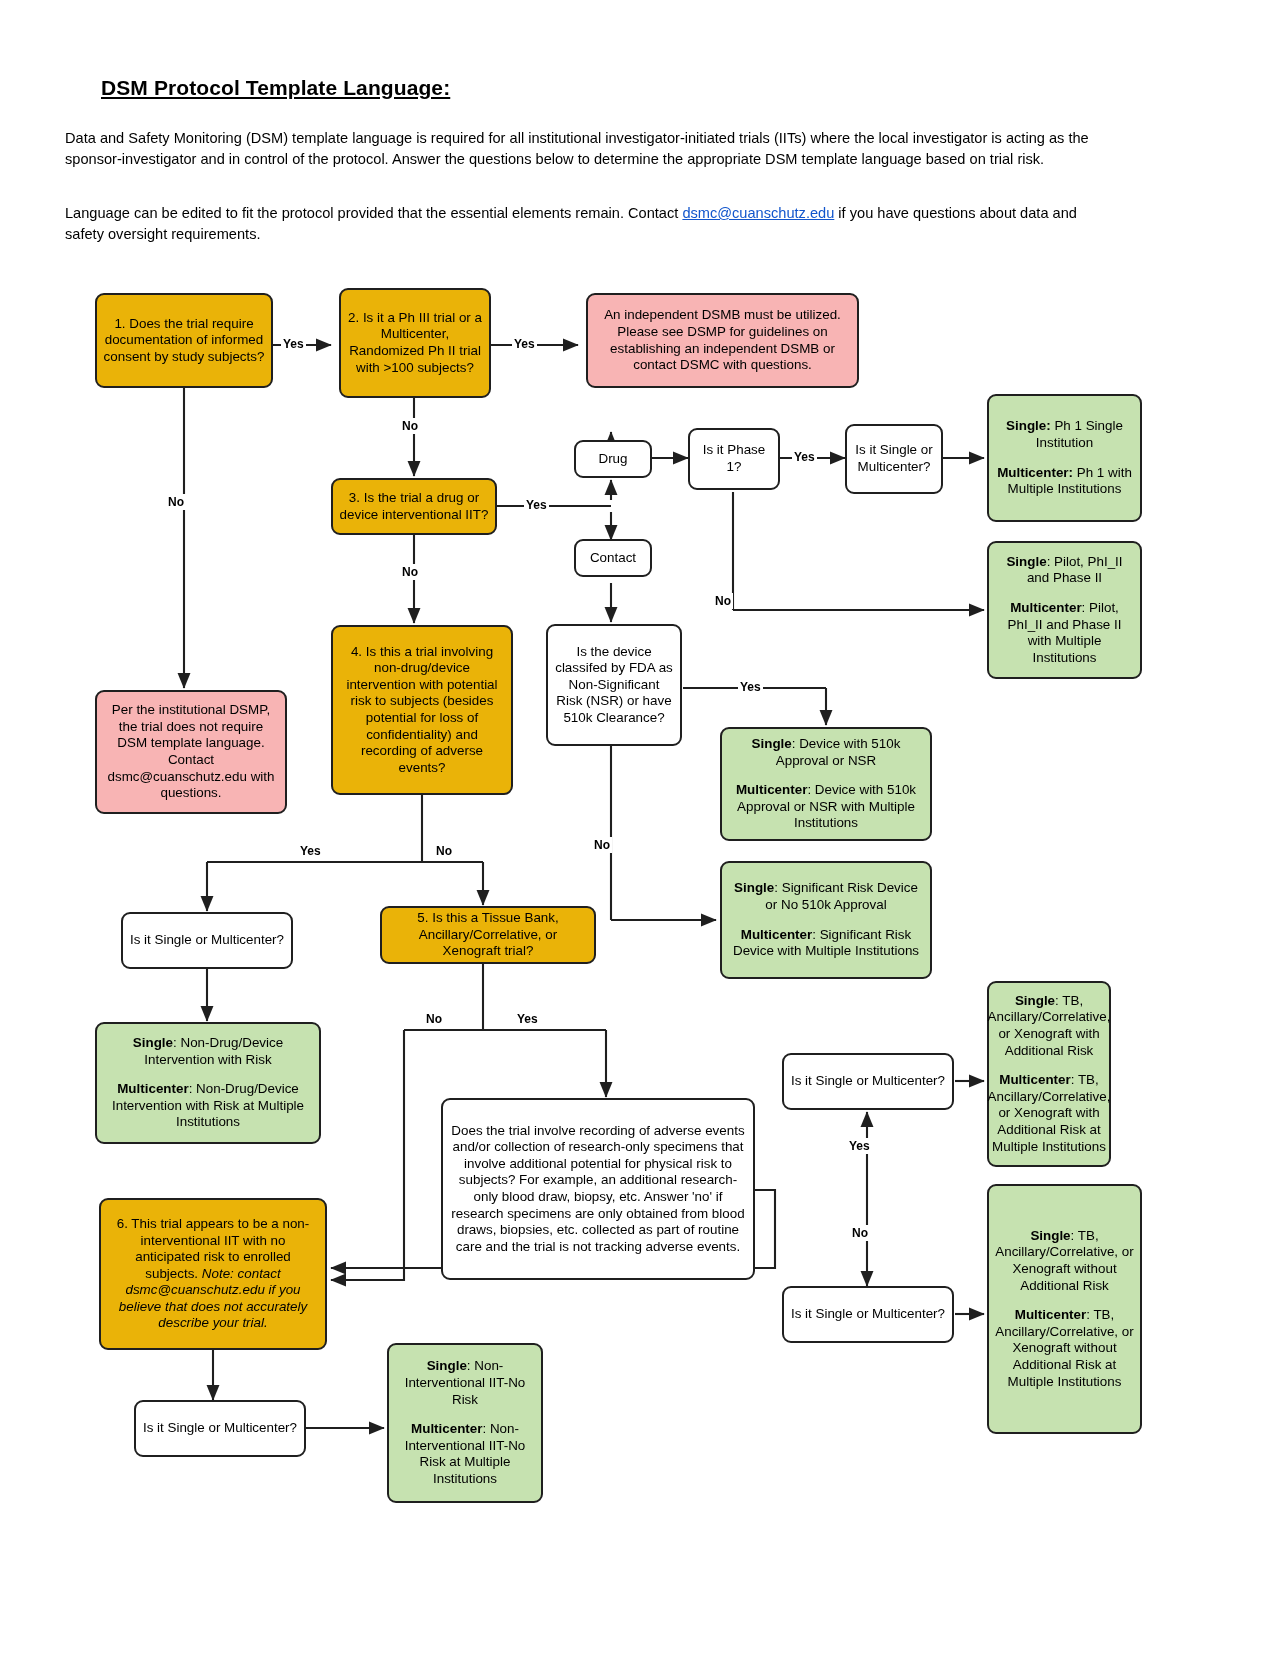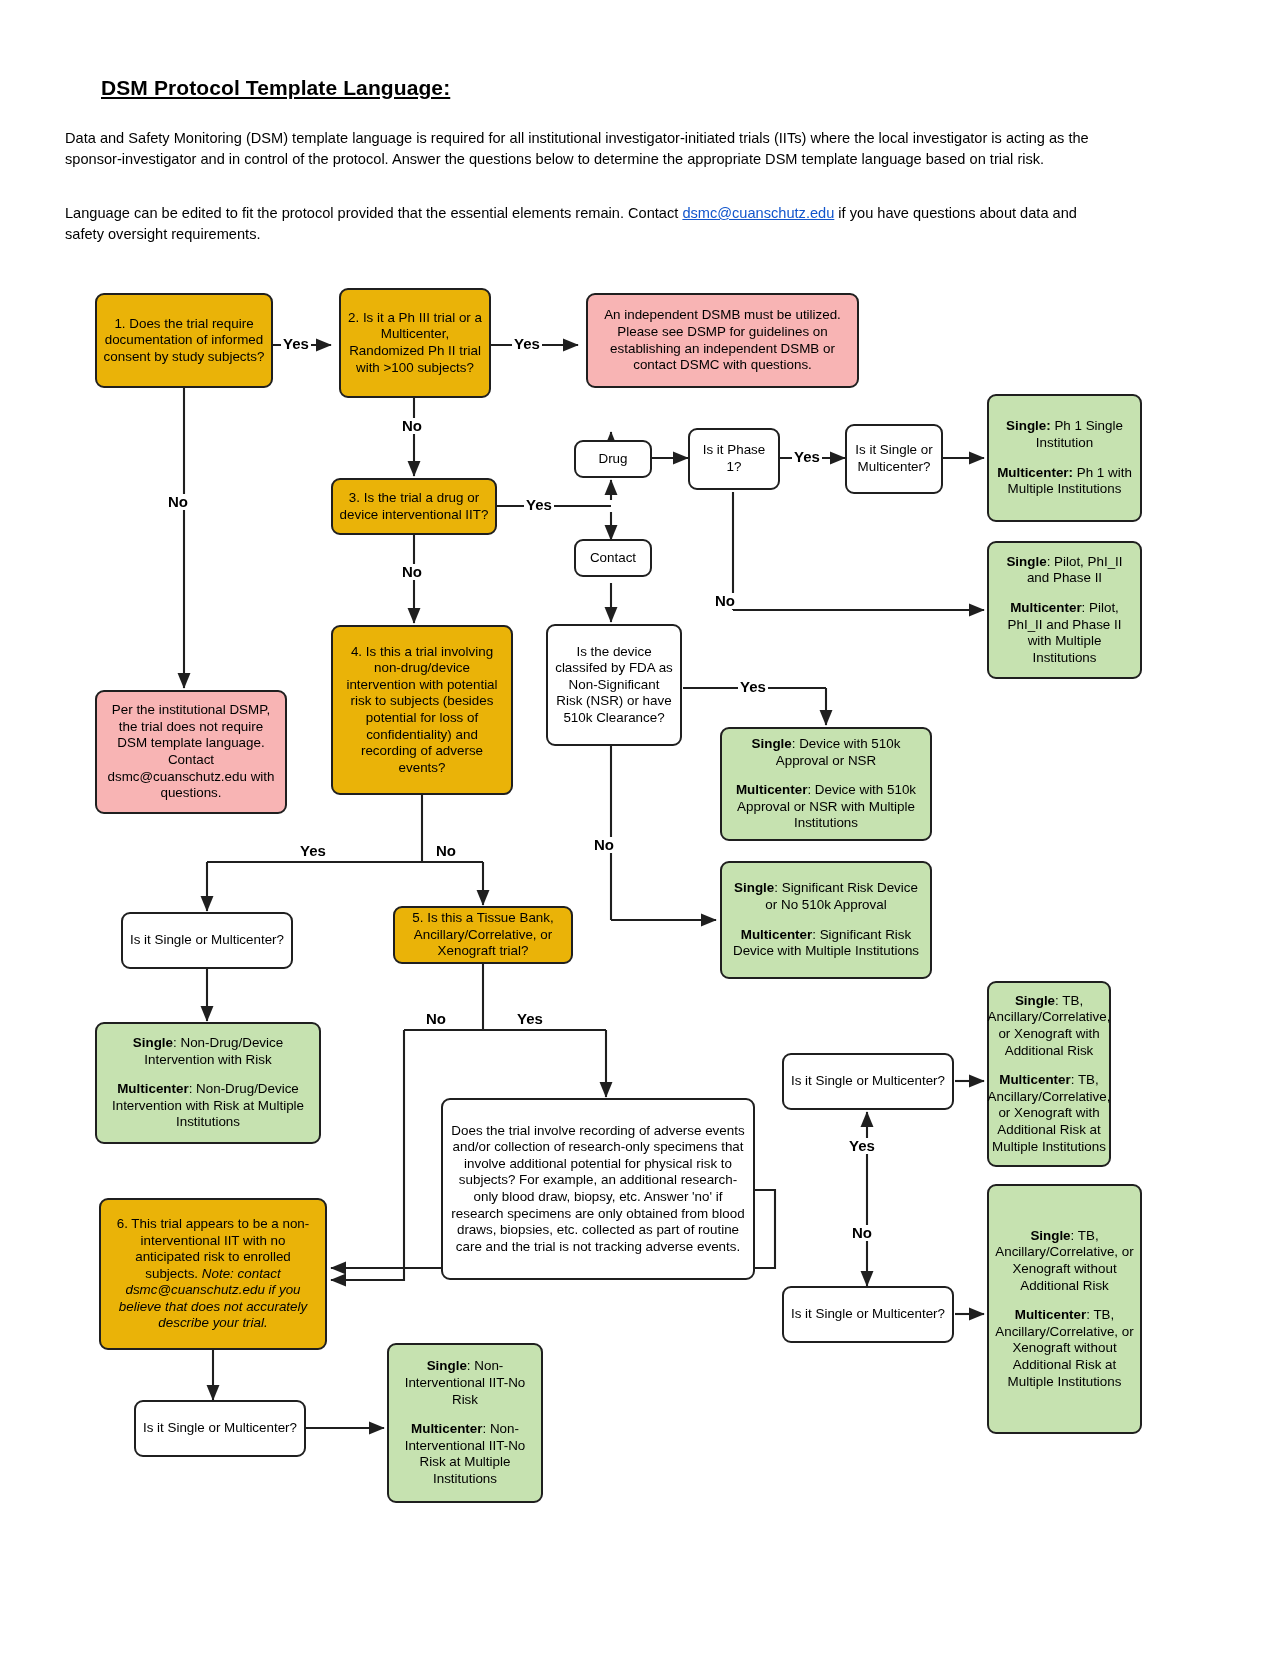--- a/index.html
+++ b/index.html
@@ -41,21 +41,21 @@
   .yellow{background:#eab308;}
   .pink  {background:#f8b4b4;}
   .green {background:#c6e2b0;}
   .plain {background:#fff;}
   .node b{font-weight:bold;}
   .node i{font-style:italic;}
   .node .gap{display:block;height:13px;}
 
   
   .elabel{
-    position:absolute;font-size:15px;font-weight:bold;
+    position:absolute;font-size:12px;font-weight:bold;
     background:#fff;padding:0 2px;line-height:16px;
     white-space:nowrap;
   }
 
   
   #edges{position:absolute;left:0;top:0;width:1285px;height:1680px;}
 </style>
 </head>
 <body>
 
@@ -170,21 +170,21 @@
   <div class="node yellow" style="left:339px;top:288px;width:152px;height:110px;">2. Is it a Ph III trial or a Multicenter, Randomized Ph II trial with &gt;100 subjects?</div>
 
   <div class="node pink" style="left:586px;top:293px;width:273px;height:95px;">An independent DSMB must be utilized. Please see DSMP for guidelines on establishing an independent DSMB or contact DSMC with questions.</div>
 
   <div class="node pink" style="left:95px;top:690px;width:192px;height:124px;">Per the institutional DSMP, the trial does not require DSM template language. Contact dsmc@cuanschutz.edu with questions.</div>
 
   <div class="node yellow" style="left:331px;top:478px;width:166px;height:57px;">3. Is the trial a drug or device interventional IIT?</div>
 
   <div class="node yellow" style="left:331px;top:625px;width:182px;height:170px;">4. Is this a trial involving non-drug/device intervention with potential risk to subjects (besides potential for loss of confidentiality) and recording of adverse events?</div>
 
-  <div class="node yellow" style="left:393px;top:906px;width:180px;height:58px;">5. Is this a Tissue Bank, Ancillary/Correlative, or Xenograft trial?</div>
+  <div class="node yellow" style="left:380px;top:906px;width:216px;height:58px;">5. Is this a Tissue Bank, Ancillary/Correlative, or Xenograft trial?</div>
 
   <div class="node yellow" style="left:99px;top:1198px;width:228px;height:152px;">
     <div>
       <span>6. This trial appears to be a non-interventional IIT with no anticipated risk to enrolled subjects. </span><i>Note: contact dsmc@cuanschutz.edu if you believe that does not accurately describe your trial.</i>
     </div>
   </div>
 
   <div class="node plain" style="left:574px;top:440px;width:78px;height:38px;">Drug</div>
 
   <div class="node plain" style="left:574px;top:539px;width:78px;height:38px;">Contact</div>

